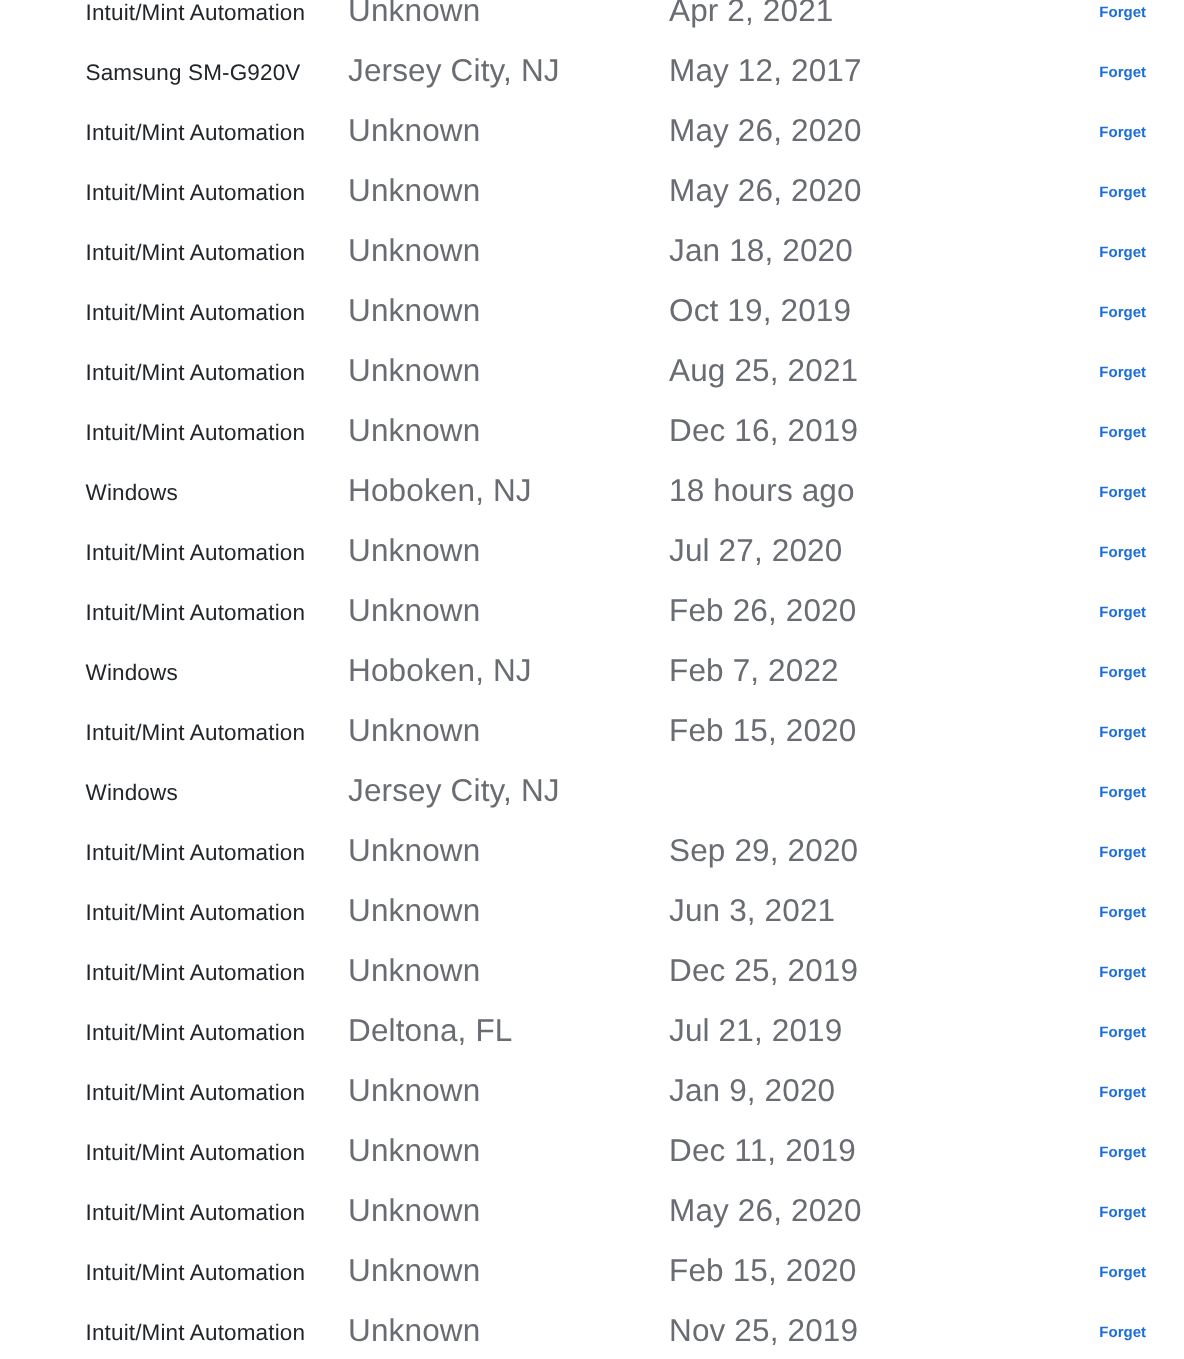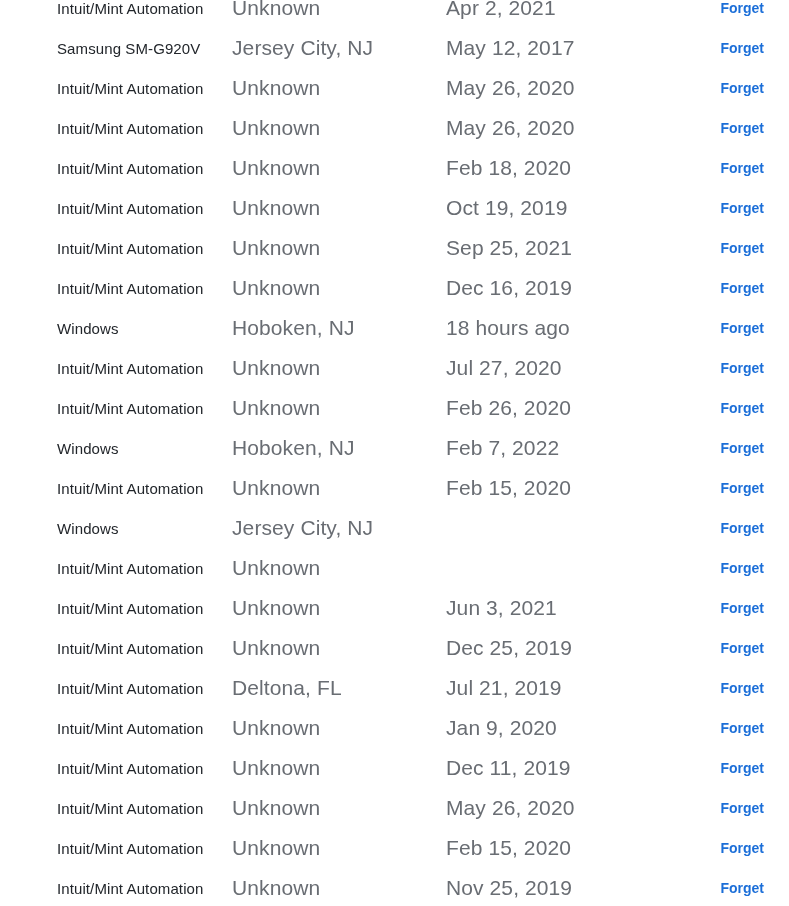--- a/index.html
+++ b/index.html
@@ -30,21 +30,21 @@
     margin-left: 41px;
   }
   .loc, .date {
     font-size: 21px;
     font-weight: 400;
     color: var(--secondary-color, #696d73);
     letter-spacing: 0.1px;
     white-space: nowrap;
   }
   .forget {
-    font-size: 14px;
+    font-size: 10px;
     font-weight: 700;
     color: var(--link-color, #1b6ed8);
     text-decoration: none;
     cursor: pointer;
     justify-self: end;
     white-space: nowrap;
   }
 </style>
 </head>
 <body>
@@ -74,35 +74,35 @@
   <div class="row">
     <span class="name">Intuit/Mint Automation</span>
     <span class="loc">Unknown</span>
     <span class="date">May 26, 2020</span>
     <a class="forget" href="#">Forget</a>
   </div>
 
   <div class="row">
     <span class="name">Intuit/Mint Automation</span>
     <span class="loc">Unknown</span>
-    <span class="date">Feb 18, 2020</span>
+    <span class="date">Jan 18, 2020</span>
     <a class="forget" href="#">Forget</a>
   </div>
 
   <div class="row">
     <span class="name">Intuit/Mint Automation</span>
     <span class="loc">Unknown</span>
     <span class="date">Oct 19, 2019</span>
     <a class="forget" href="#">Forget</a>
   </div>
 
   <div class="row">
     <span class="name">Intuit/Mint Automation</span>
     <span class="loc">Unknown</span>
-    <span class="date">Sep 25, 2021</span>
+    <span class="date">Aug 25, 2021</span>
     <a class="forget" href="#">Forget</a>
   </div>
 
   <div class="row">
     <span class="name">Intuit/Mint Automation</span>
     <span class="loc">Unknown</span>
     <span class="date">Dec 16, 2019</span>
     <a class="forget" href="#">Forget</a>
   </div>
 
@@ -143,20 +143,21 @@
 
   <div class="row">
     <span class="name">Windows</span>
     <span class="loc">Jersey City, NJ</span>
     <a class="forget" href="#">Forget</a>
   </div>
 
   <div class="row">
     <span class="name">Intuit/Mint Automation</span>
     <span class="loc">Unknown</span>
+    <span class="date">Sep 29, 2020</span>
     <a class="forget" href="#">Forget</a>
   </div>
 
   <div class="row">
     <span class="name">Intuit/Mint Automation</span>
     <span class="loc">Unknown</span>
     <span class="date">Jun 3, 2021</span>
     <a class="forget" href="#">Forget</a>
   </div>
 

